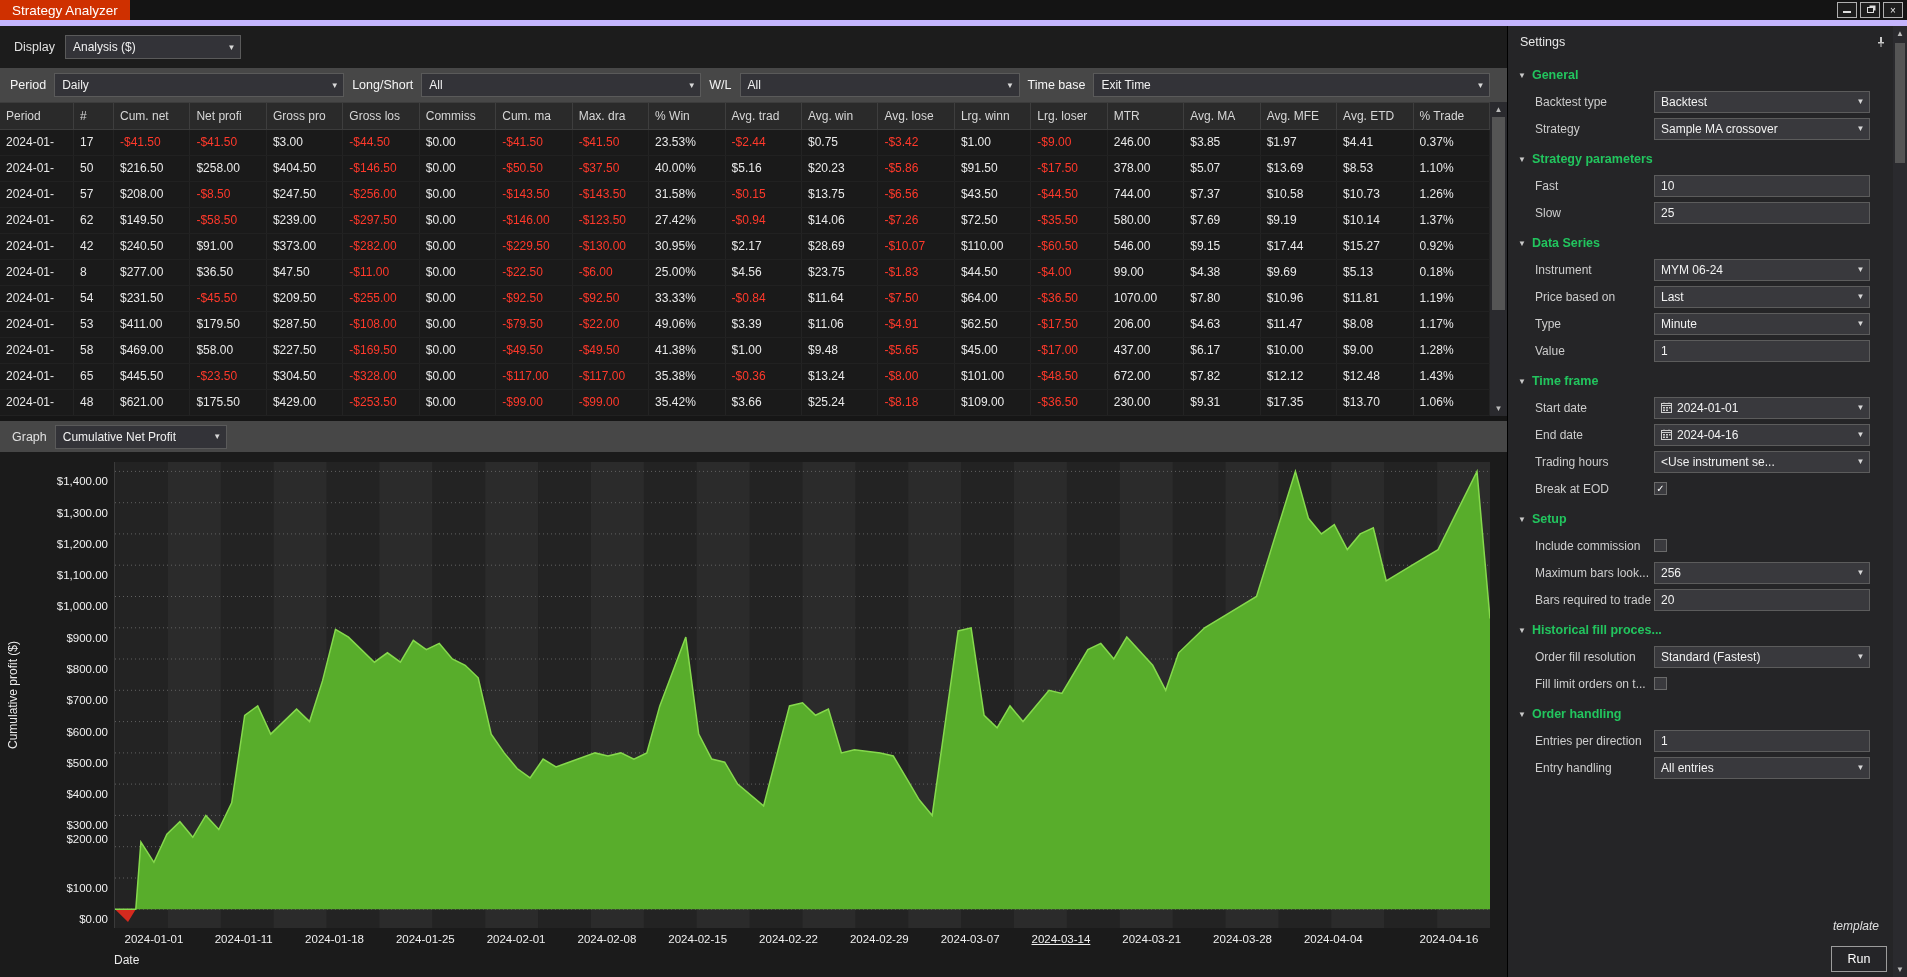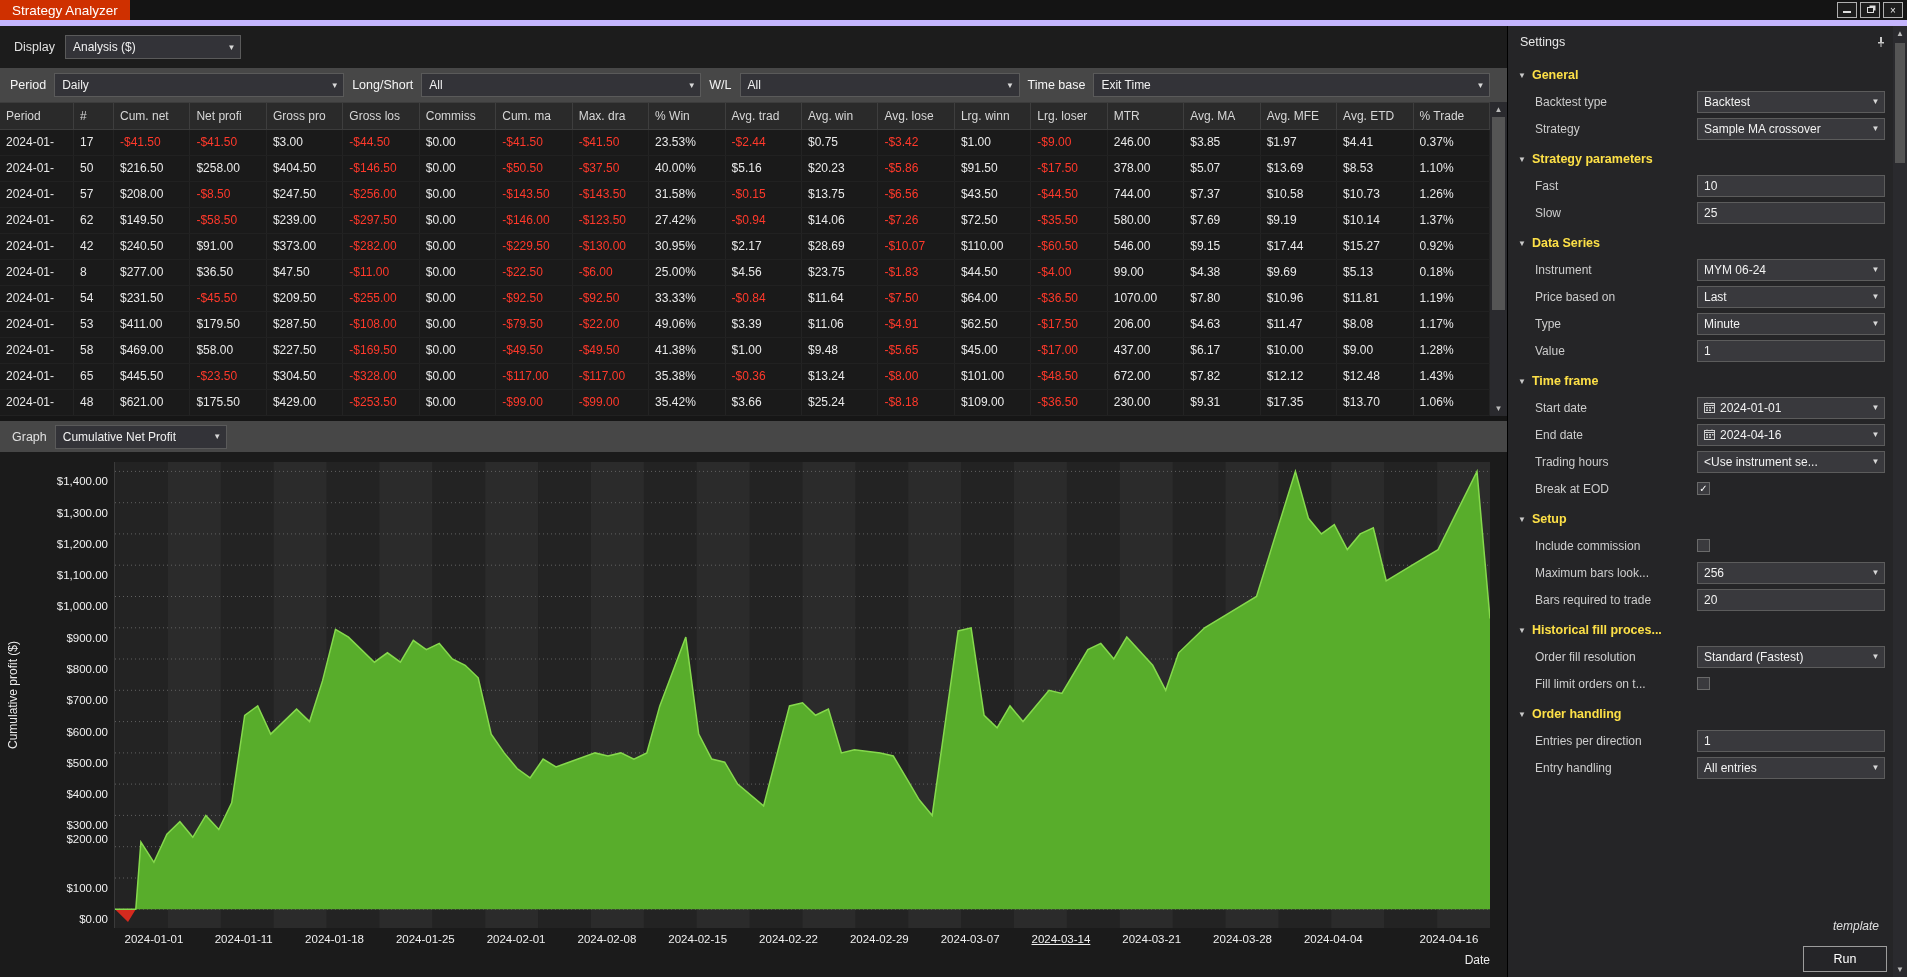--- a/index.html
+++ b/index.html
@@ -45,38 +45,38 @@
   .chart-area{flex:1;display:flex;flex-direction:column;background:#1b1b1b;min-height:0}
   .plot-row{flex:1;display:flex;padding:10px 17px 0 0;min-height:0}
   .rot-label{width:26px;position:relative;flex:none}
   .rot-label span{position:absolute;left:50%;top:50%;transform:translate(-50%,-50%) rotate(-90deg);white-space:nowrap;font-size:12px;color:#ececec}
   .yticks{width:88px;position:relative;font-size:11.5px;color:#f0f0f0;flex:none}
   .ytick{position:absolute;right:6px;transform:translateY(-50%);white-space:nowrap}
   .plot{flex:1;position:relative;background:#232323;border-left:1px solid #3a3a3a}
   .plot svg{position:absolute;inset:0}
   .xticks{height:22px;position:relative;margin:3px 17px 0 114px;font-size:11.5px;color:#f0f0f0;flex:none}
   .xtick{position:absolute;top:2px;width:80px;text-align:center;white-space:nowrap}
-  .date-label{height:24px;text-align:right;font-size:12px;color:#ececec;margin:0 17px 0 114px;flex:none}
+  .date-label{height:24px;text-align:left;font-size:12px;color:#ececec;margin:0 17px 0 114px;flex:none}
   
   .settings-header{height:32px;display:flex;align-items:center;padding:0 20px 0 12px;font-size:12.5px;color:#e8e8e8;flex:none}
   .pin{margin-left:auto;display:flex;align-items:center}
   .settings-content{flex:1;padding-right:16px;overflow:hidden}
   .sec-header{height:26px;display:flex;align-items:center;padding-left:10px;gap:6px;margin-top:4px;cursor:default}
   .tri{font-size:8px;color:#c9c9c9}
-  .sec-title{font-size:12.5px;font-weight:bold;color:#fde047}
+  .sec-title{font-size:12.5px;font-weight:bold;color:#22c55e}
   .prop-row{height:27px;display:flex;align-items:center;padding-left:27px}
   .prop-label{flex:1;font-size:12px;color:#cdcdcd;white-space:nowrap;overflow:hidden;padding-right:4px}
-  .prop-control{width:188px;margin-right:6px;display:flex;align-items:center;flex:none}
+  .prop-control{width:216px;margin-right:21px;display:flex;align-items:center;flex:none}
   .ctl{height:22px;width:100%;background:#39393d;border:1px solid #5c5c5c;display:flex;align-items:center;font-size:12px;color:#f2f2f2;padding-left:6px;cursor:default;overflow:hidden}
   .ctl .txt{white-space:nowrap;overflow:hidden}
   .ctl .cal{display:flex;align-items:center;margin-right:5px;flex:none}
   .cb{width:13px;height:13px;background:#3a3a3e;border:1px solid #6a6a6a;font-size:10px;line-height:11px;text-align:center;color:#fff;cursor:default}
   .template-row{text-align:right;padding-right:28px;font-style:italic;font-size:12px;color:#e0e0e0;height:22px;flex:none}
   .run-row{height:36px;display:flex;justify-content:flex-end;padding-right:20px;align-items:center;flex:none}
-  .run-btn{width:84px;height:26px;background:#252528;border:1px solid #9c9c9c;color:#fff;font-size:12.5px;display:flex;align-items:center;justify-content:center;cursor:default}
+  .run-btn{width:56px;height:26px;background:#252528;border:1px solid #9c9c9c;color:#fff;font-size:12.5px;display:flex;align-items:center;justify-content:center;cursor:default}
 </style>
 </head>
 <body>
 
 <div class="window">
 
   <div class="titlebar">
     <div class="tab">
         <span>Strategy Analyzer</span>
       </div>

